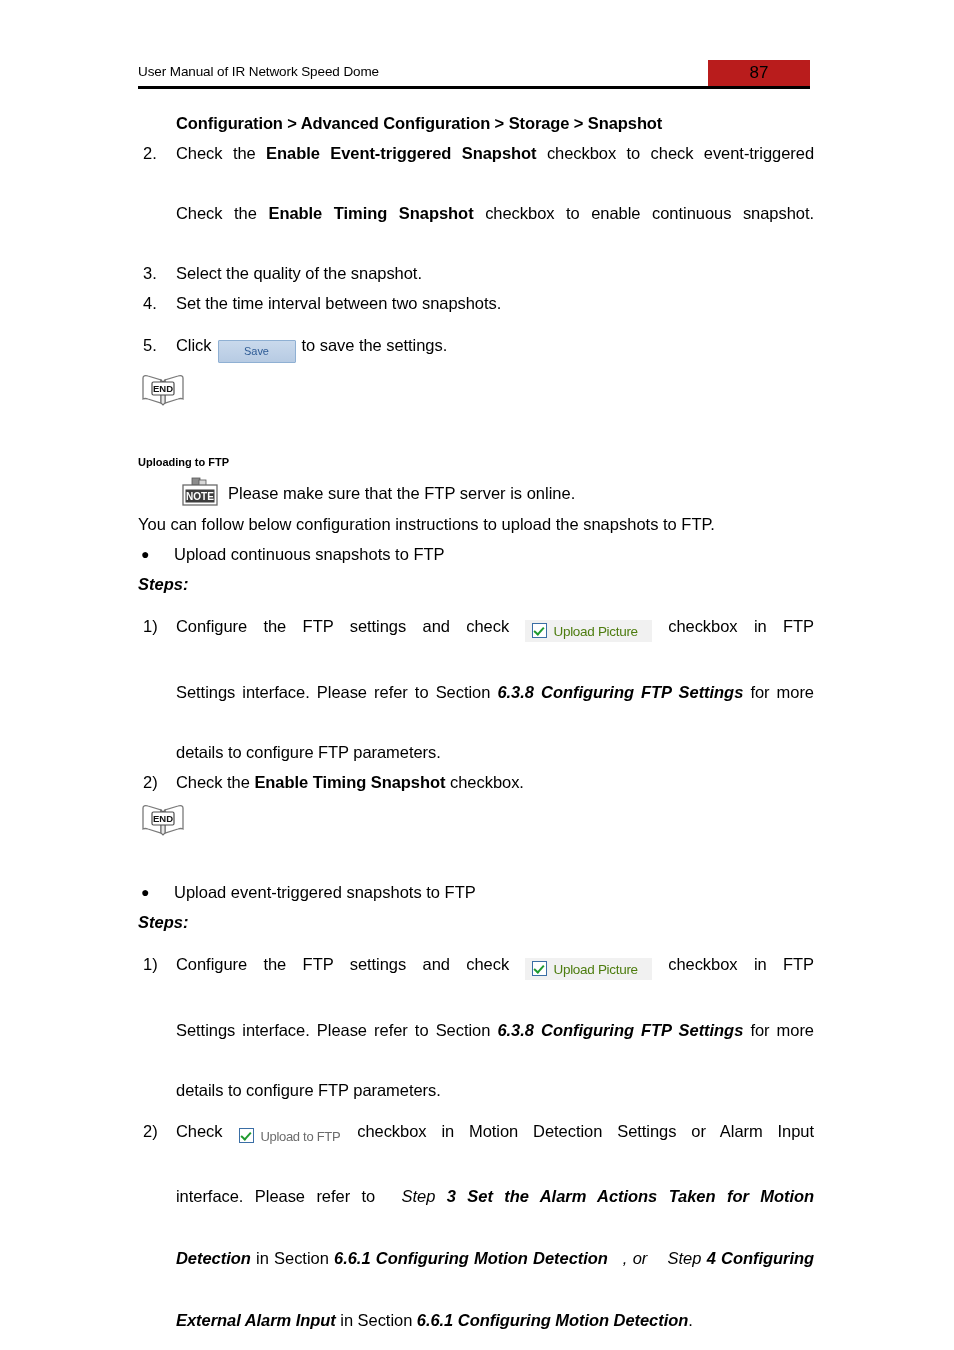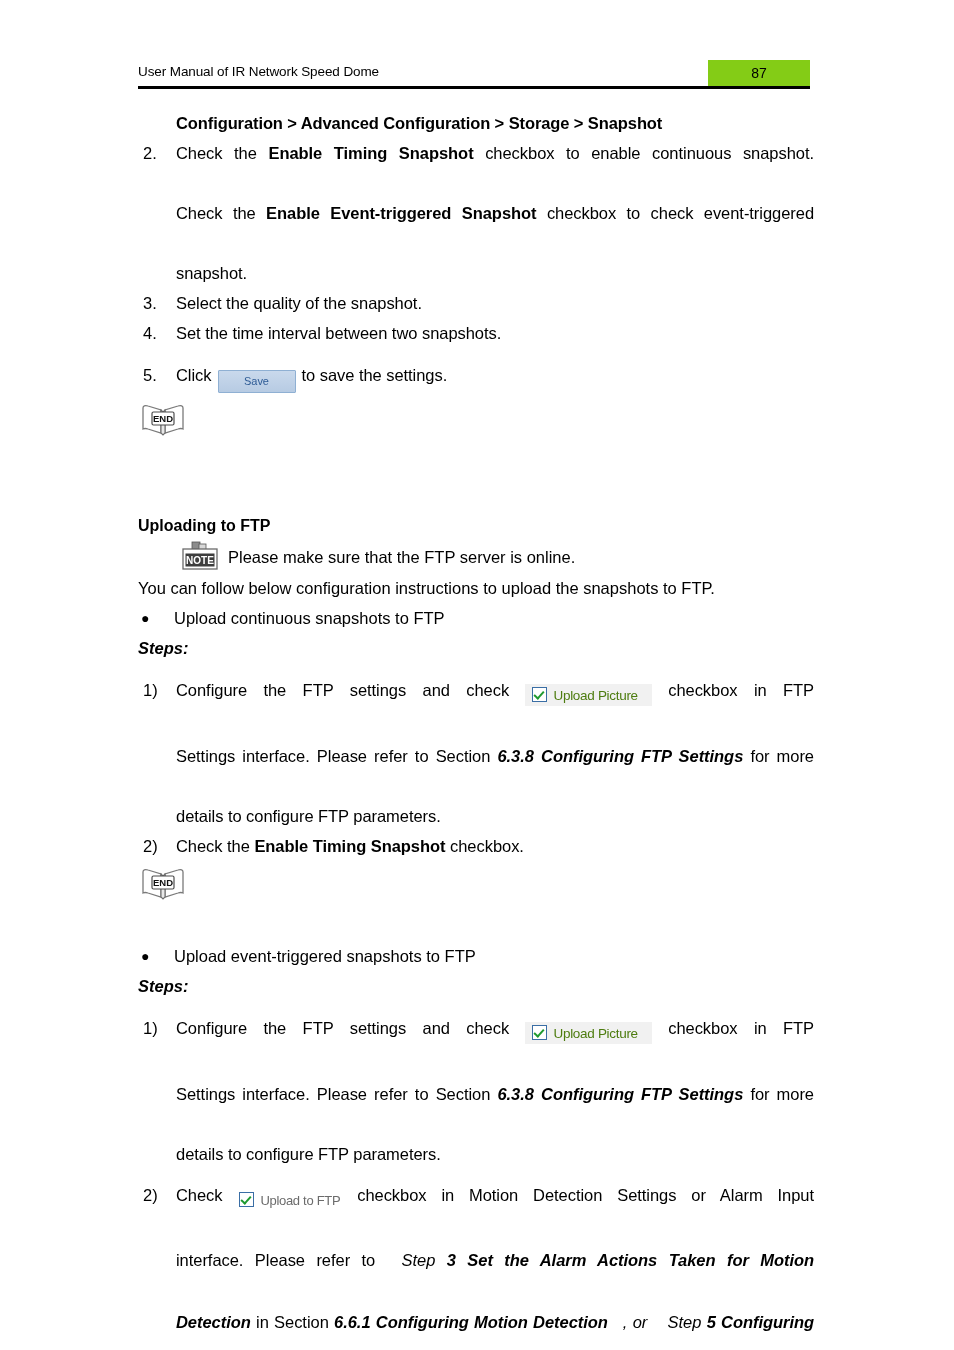--- a/index.html
+++ b/index.html
@@ -39,24 +39,24 @@
     letter-spacing: -0.1px;
     color: #000;
     white-space: nowrap;
   }
   .page-num-box {
     position: absolute;
     right: 0;
     top: 0;
     width: 102px;
     height: 26px;
-    background: #84cc16;
+    background: #b91c1c;
     text-align: center;
     line-height: 26px;
-    font-size: 14px;
+    font-size: 17px;
     color: #000;
   }
   .header-rule {
     position: absolute;
     left: 138px;
     top: 86px;
     width: 672px;
     height: 3px;
     background: #000;
   }
@@ -182,24 +182,23 @@
     color: #4d7c0f;
     letter-spacing: -0.3px;
   }
   .chk-chip.plain .chk-label {
     font-size: 13px;
     color: #6b6b6b;
   }
 
   
   .section-head {
-    font-size: 16px;
+    font-size: 11px;
     font-weight: bold;
     line-height: 30px;
-    margin-top: 34px;
   }
   .para {
     font-size: 16.5px;
     line-height: 30px;
   }
   .bullet-row {
     position: relative;
     padding-left: 36px;
     font-size: 16.5px;
     line-height: 30px;
@@ -235,23 +234,22 @@
     <div class="page-num-box">87</div>
   </div>
   <div class="header-rule"></div>
 
   <div class="content">
 
     <div class="breadcrumb">Configuration &gt; Advanced Configuration &gt; Storage &gt; Snapshot</div>
 
     <div class="num-row">
       <span class="marker">2.</span>
+      <div class="just-line"><span>Check the </span><b>Enable Event-triggered Snapshot</b><span> checkbox to check event-triggered</span></div>
       <div class="just-line"><span>Check the </span><b>Enable Timing Snapshot</b><span> checkbox to enable continuous snapshot.</span></div>
-      <div class="just-line"><span>Check the </span><b>Enable Event-triggered Snapshot</b><span> checkbox to check event-triggered</span></div>
-      <div>snapshot.</div>
     </div>
 
     <div class="num-row">
       <span class="marker">3.</span>
       <span>Select the quality of the snapshot.</span>
     </div>
 
     <div class="num-row">
       <span class="marker">4.</span>
       <span>Set the time interval between two snapshots.</span>
@@ -352,18 +350,18 @@
     </div>
 
     <div class="spacer-sm"></div>
 
     <div class="num-row" style="line-height:33px;">
       <span class="marker">2)</span>
       <div class="just-line"><span>Check</span>
         <span class="chk-chip plain"><span class="chk-box"></span><span class="chk-label">Upload to FTP</span></span>
         <span>checkbox in Motion Detection Settings or Alarm Input</span></div>
       <div class="just-line" style="line-height:31px;"><span>interface. Please refer to </span><span class="it">Step</span><span class="bi"> 3 Set the Alarm Actions Taken for Motion</span></div>
-      <div class="just-line" style="line-height:31px;"><span class="bi">Detection</span><span> in Section </span><span class="bi">6.6.1 Configuring Motion Detection</span><span class="it">, or </span><span class="it">Step</span><span class="bi"> 5 Configuring</span></div>
+      <div class="just-line" style="line-height:31px;"><span class="bi">Detection</span><span> in Section </span><span class="bi">6.6.1 Configuring Motion Detection</span><span class="it">, or </span><span class="it">Step</span><span class="bi"> 4 Configuring</span></div>
       <div style="line-height:31px;"><span class="bi">External Alarm Input</span><span> in Section </span><span class="bi">6.6.1 Configuring Motion Detection</span><span>.</span></div>
     </div>
 
   </div>
 </div>
 
 </body></html>

